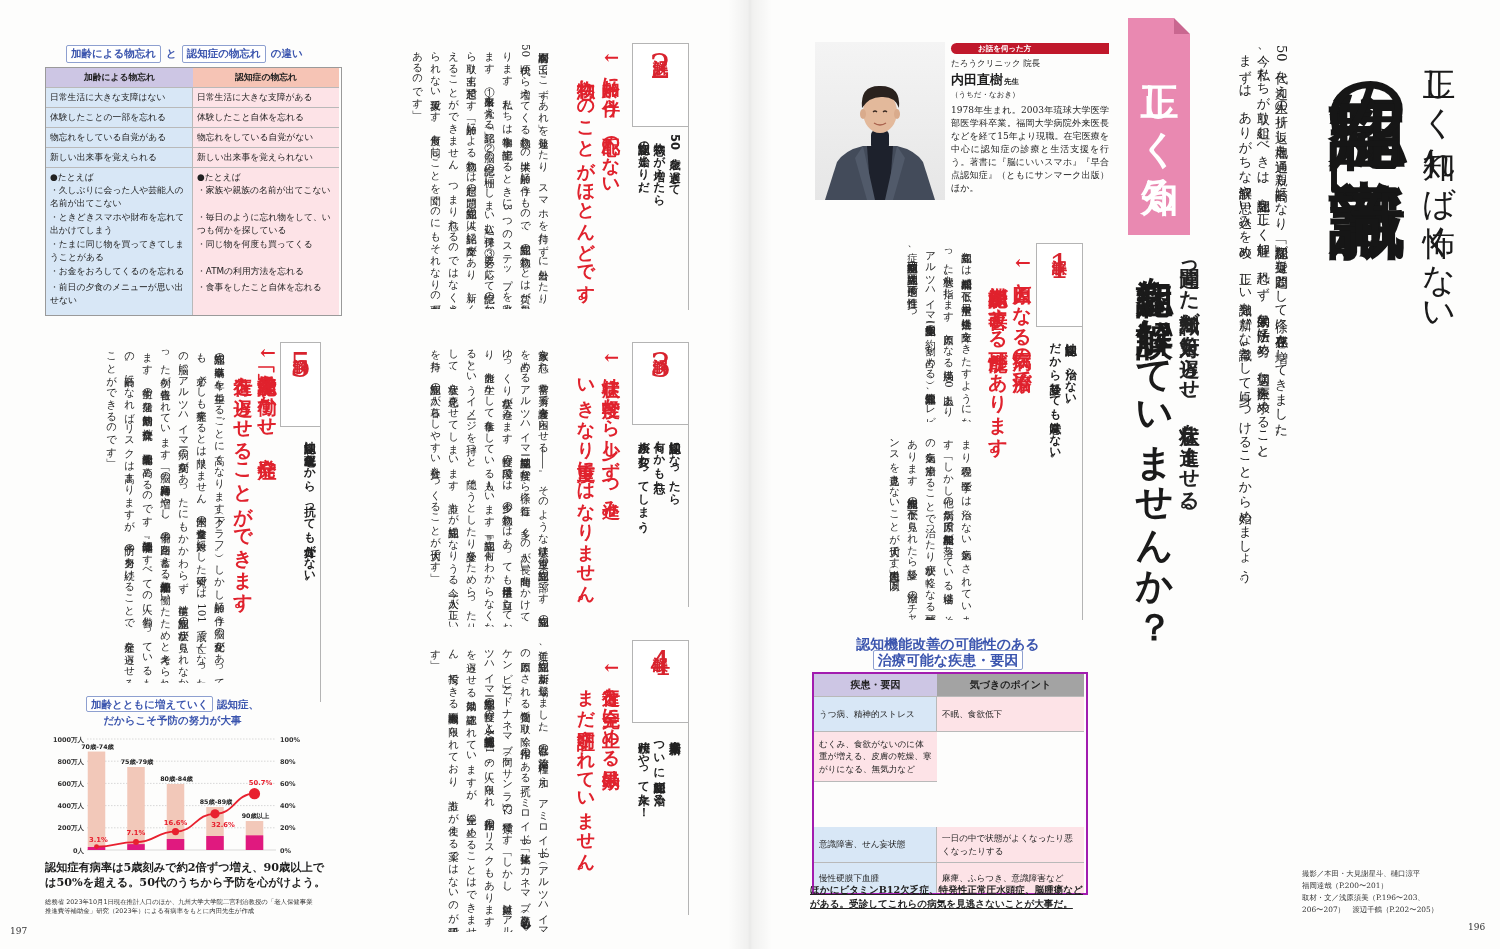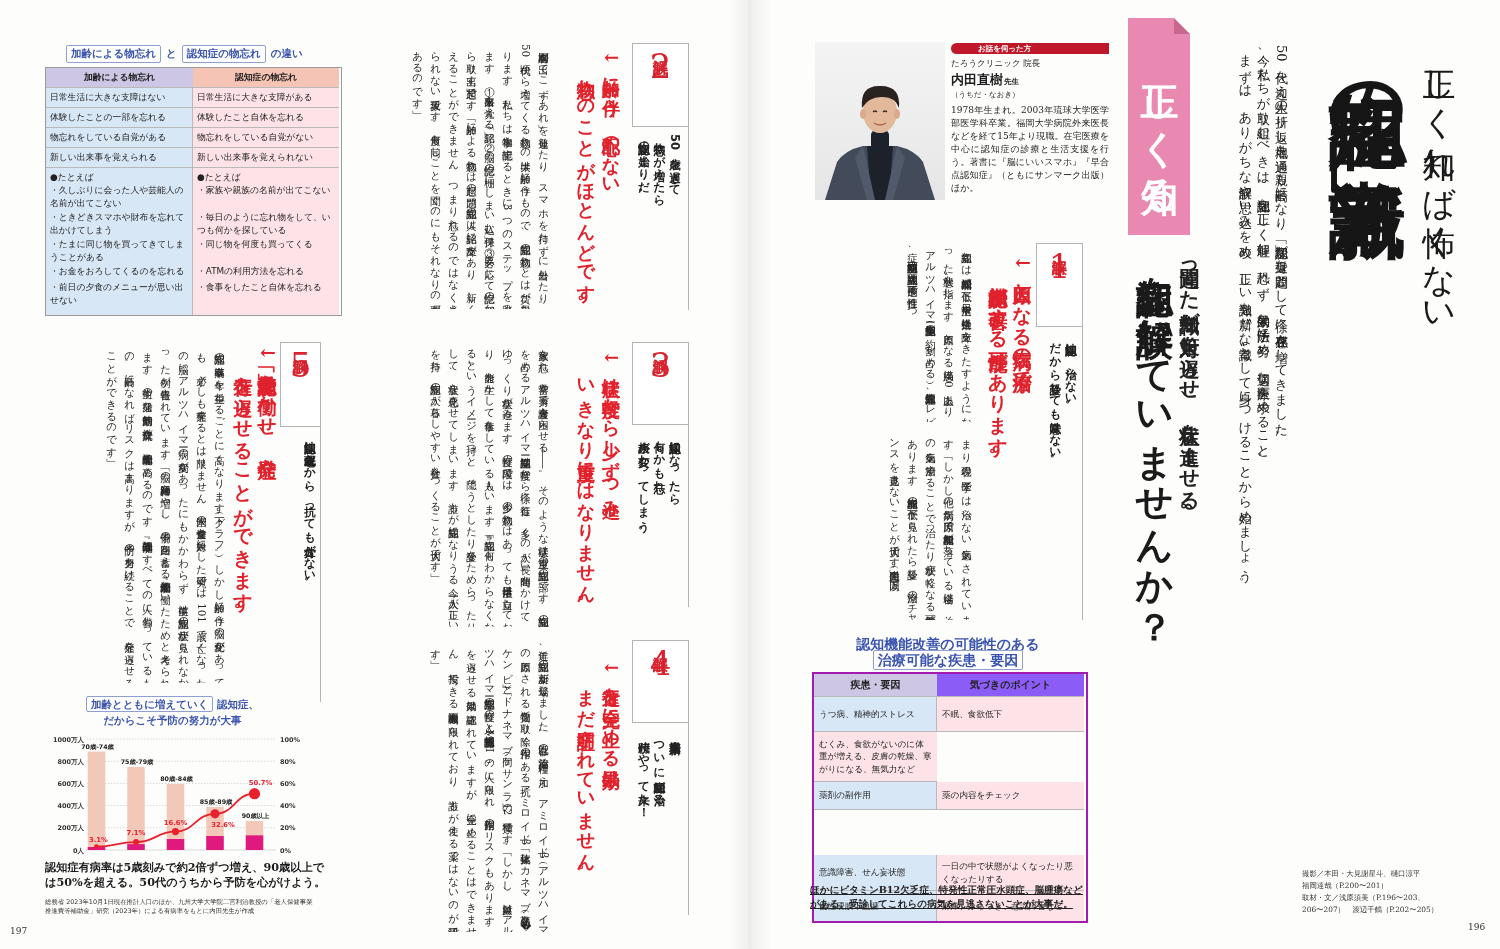--- a/index.html
+++ b/index.html
@@ -59,21 +59,21 @@
   .t1 .hl { background:#cdc6e4; justify-content:center; font-weight:bold; }
   .t1 .hr { background:#f6c4b5; justify-content:center; font-weight:bold; }
   .t1 .ex .cell { border-bottom:none; align-items:flex-start; line-height:13px; }
   .t2 { border:2px solid #a21caf; font-family:"DejaVu Sans","Liberation Sans",sans-serif; font-size:8.6px; color:#222; }
   .t2 .row { display:grid; grid-template-columns:123px 147px; }
   .t2 .cell { padding:0 5px; display:flex; align-items:center; box-sizing:border-box; border-bottom:1px solid #b9b9b9; line-height:12.5px; }
   .t2 .row:last-child .cell { border-bottom:none; }
   .t2 .l { background:#d8e7f6; border-right:1px solid #b9b9b9; }
   .t2 .r { background:#fde3e7; }
   .t2 .hl { background:#cdc6e4; justify-content:center; font-weight:bold; font-size:10px; }
-  .t2 .hr { background:#8b5cf6; justify-content:center; font-weight:bold; font-size:10px; }
+  .t2 .hr { background:#a3a3a3; justify-content:center; font-weight:bold; font-size:10px; }
 
   .note { font-size:9.6px; line-height:14px; font-weight:bold; color:#222; }
   .caption { font-size:11.2px; line-height:15px; font-weight:bold; color:#1d1d1d; }
   .source { font-size:6.4px; line-height:8.5px; color:#333; }
   .credits { font-size:7.4px; line-height:12px; color:#333; }
   .pageno { font-size:9px; color:#333; }
 </style>
 </head>
 <body>
 
@@ -326,24 +326,20 @@
       <div class="cell hl">疾患・要因</div>
       <div class="cell hr">気づきのポイント</div>
     </div>
     <div class="row" style="height:35px;">
       <div class="cell l">うつ病、精神的ストレス</div>
       <div class="cell r">不眠、食欲低下</div>
     </div>
     <div class="row" style="height:50px;">
       <div class="cell r">むくみ、食欲がないのに体重が増える、皮膚の乾燥、寒がりになる、無気力など</div>
     </div>
-    <div class="row" style="height:28px;">
-      <div class="cell l">薬剤の副作用</div>
-      <div class="cell r">薬の内容をチェック</div>
-    </div>
     <div class="row" style="height:36px;margin-top:45px;">
       <div class="cell l">意識障害、せん妄状態</div>
       <div class="cell r">一日の中で状態がよくなったり悪くなったりする</div>
     </div>
     <div class="row" style="height:30px;">
       <div class="cell l">慢性硬膜下血腫</div>
       <div class="cell r">麻痺、ふらつき、意識障害など</div>
     </div>
   </div>
   <div class="abs note" style="left:810px; top:883px; width:280px;text-decoration:underline;">ほかにビタミンB12欠乏症、特発性正常圧水頭症、脳腫瘍などがある。受診してこれらの病気を見逃さないことが大事だ。</div>

